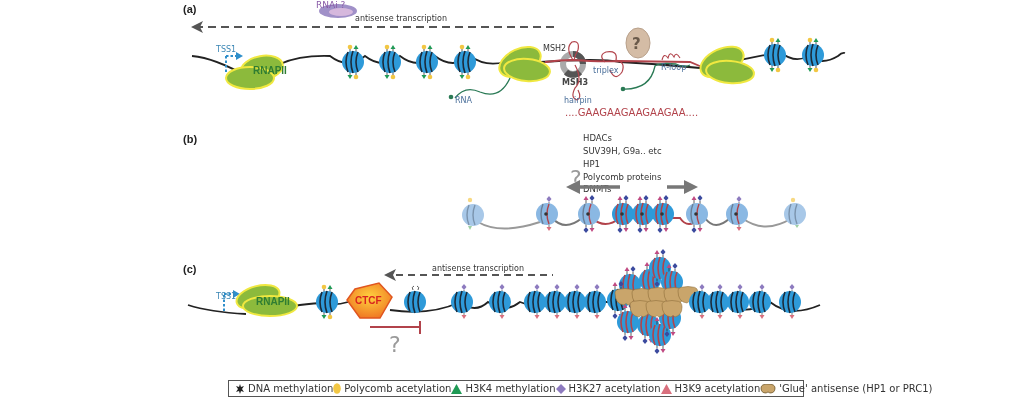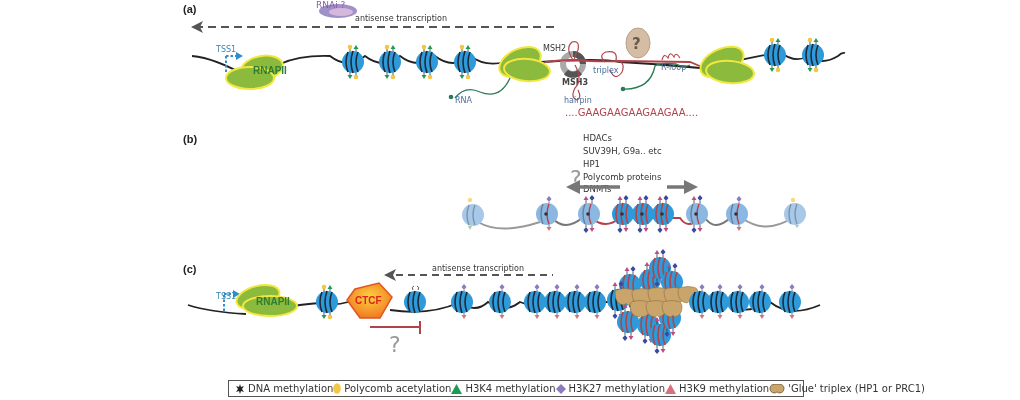--- a/index.html
+++ b/index.html
@@ -383,27 +383,27 @@
   <div class="legend-item">
     <svg width="11" height="10" viewBox="0 0 11 10">
       <path d="M5.5,0 L11,10 L0,10 Z" fill="#1f9a55"></path>
     </svg>
     <span>H3K4 methylation</span>
   </div>
   <div class="legend-item">
     <svg width="10" height="10" viewBox="0 0 10 10">
       <path d="M5,0 L10,5 L5,10 L0,5 Z" fill="#8d7bbf"></path>
     </svg>
-    <span>H3K27 methylation</span>
+    <span>H3K27 acetylation</span>
   </div>
   <div class="legend-item">
     <svg width="11" height="10" viewBox="0 0 11 10">
       <path d="M5.5,0 L11,10 L0,10 Z" fill="#d9707e"></path>
     </svg>
-    <span>H3K9 methylation</span>
+    <span>H3K9 acetylation</span>
   </div>
   <div class="legend-item">
     <svg width="16" height="10" viewBox="0 0 16 10">
       <path d="M1,4 Q1,0 8,0 Q15,0 15,4 Q15,9 10,9 Q8,7 6,9 Q1,9 1,4 Z" fill="#c9a56b" stroke="#6f5628" stroke-width="0.8"></path>
     </svg>
-    <span>'Glue' triplex (HP1 or PRC1)</span>
+    <span>'Glue' antisense (HP1 or PRC1)</span>
   </div>
 </div>
 
 </body></html>

